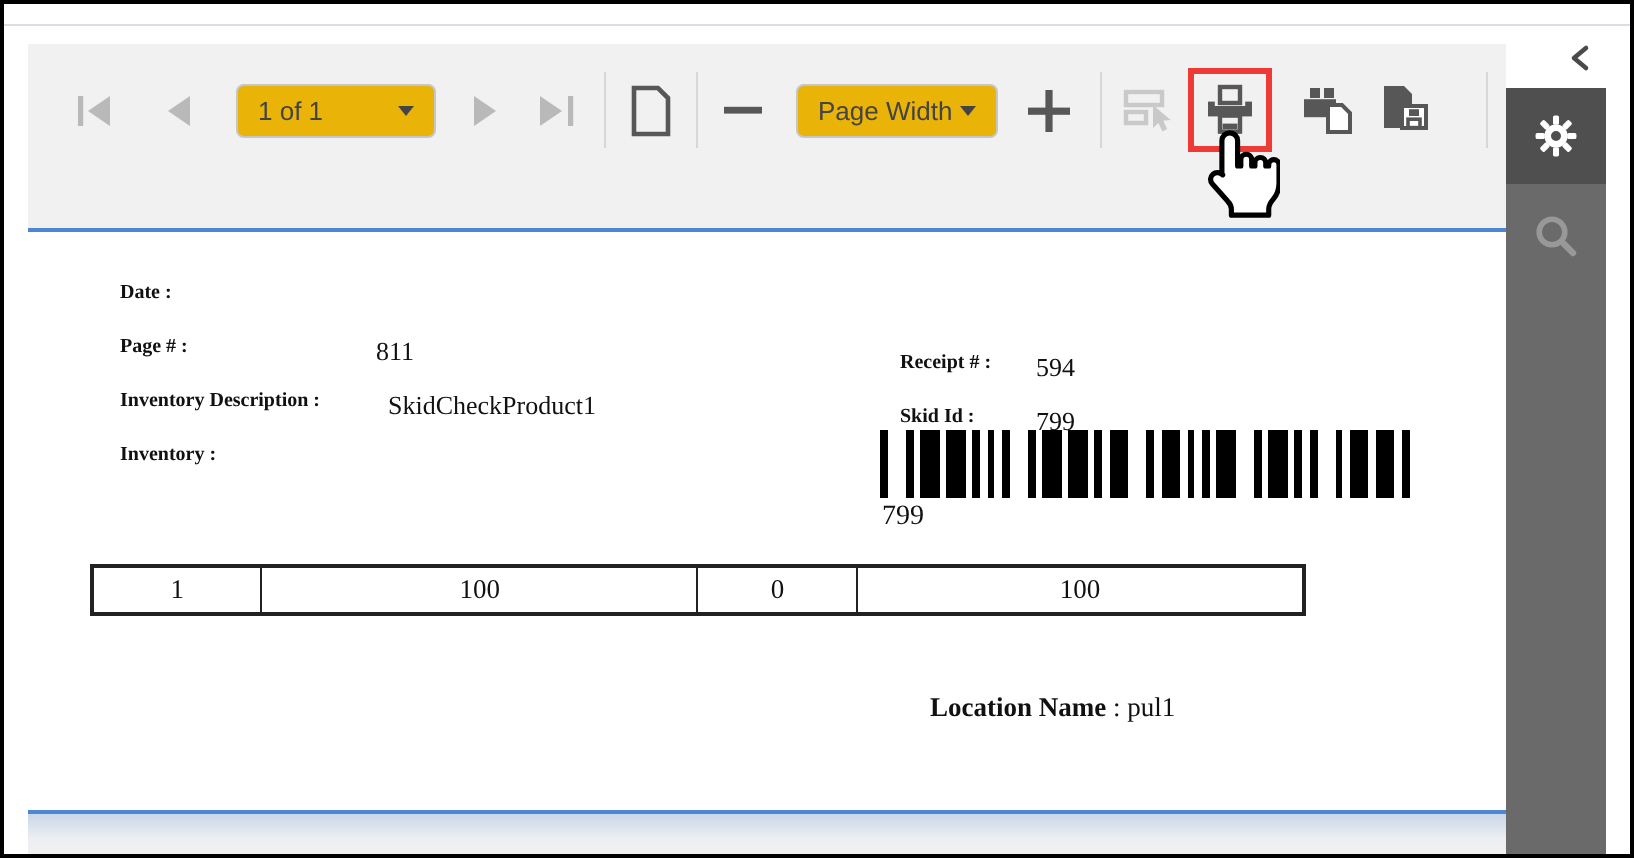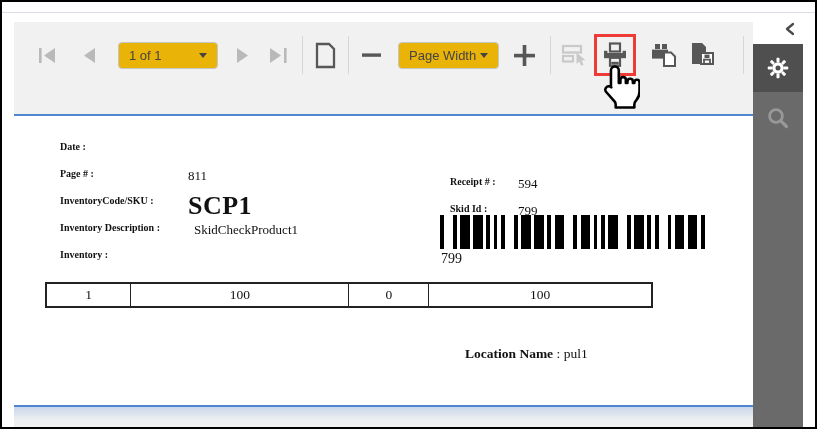--- a/index.html
+++ b/index.html
@@ -195,24 +195,20 @@
 
   <div class="doc">
 
     <div class="fields-left">
       <div class="frow">
         <span class="lbl">Date :</span>
       </div>
       <div class="frow">
         <span class="lbl">Page # :</span>
         <span>811</span>
-      </div>
-      <div class="frow">
-        <span class="lbl">InventoryCode/SKU :</span>
-        <span class="big-sku">SCP1</span>
       </div>
       <div class="frow">
         <span class="lbl" style="width:134px;">Inventory Description :</span>
         <span>SkidCheckProduct1</span>
       </div>
       <div class="frow">
         <span class="lbl">Inventory :</span>
         <span></span>
       </div>
     </div>

